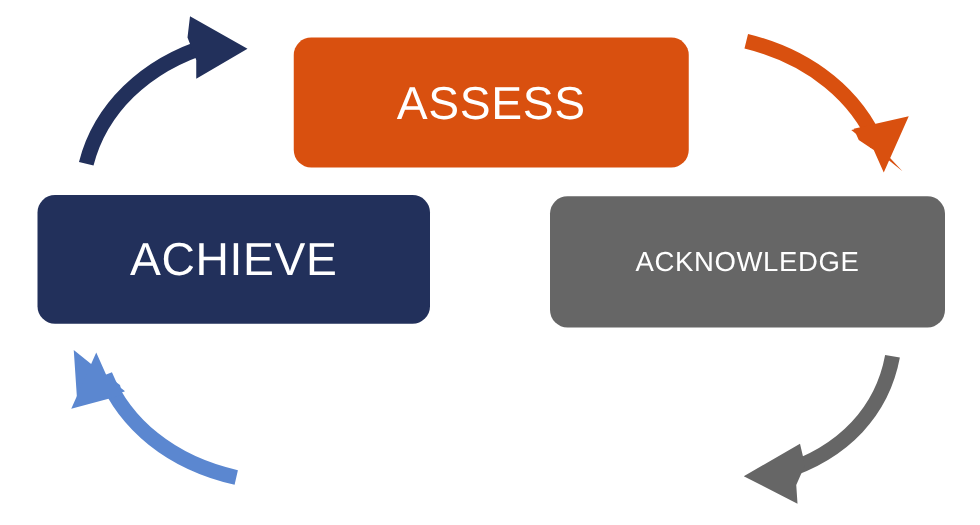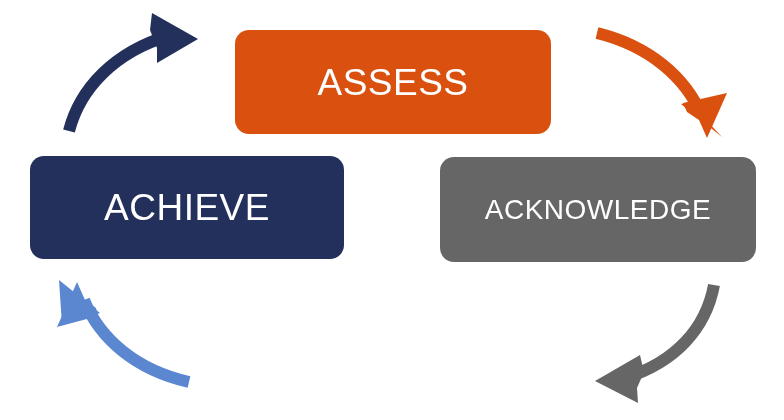--- a/index.html
+++ b/index.html
@@ -64,21 +64,21 @@
     background: #5B87D0;
   }
   #node-achieve {
     left: 30px;
     top: 156px;
     width: 314px;
     height: 103px;
     background: #22305B;
   }
   #node-acknowledge .node-label {
-    font-size: 28px;
+    font-size: 22px;
   }
 </style>
 </head>
 <body>
 
 <div id="diagram-canvas">
 
   <svg id="arrow-layer" viewBox="0 0 784 420" width="784" height="420" xmlns="http://www.w3.org/2000/svg">
 
     <g>

